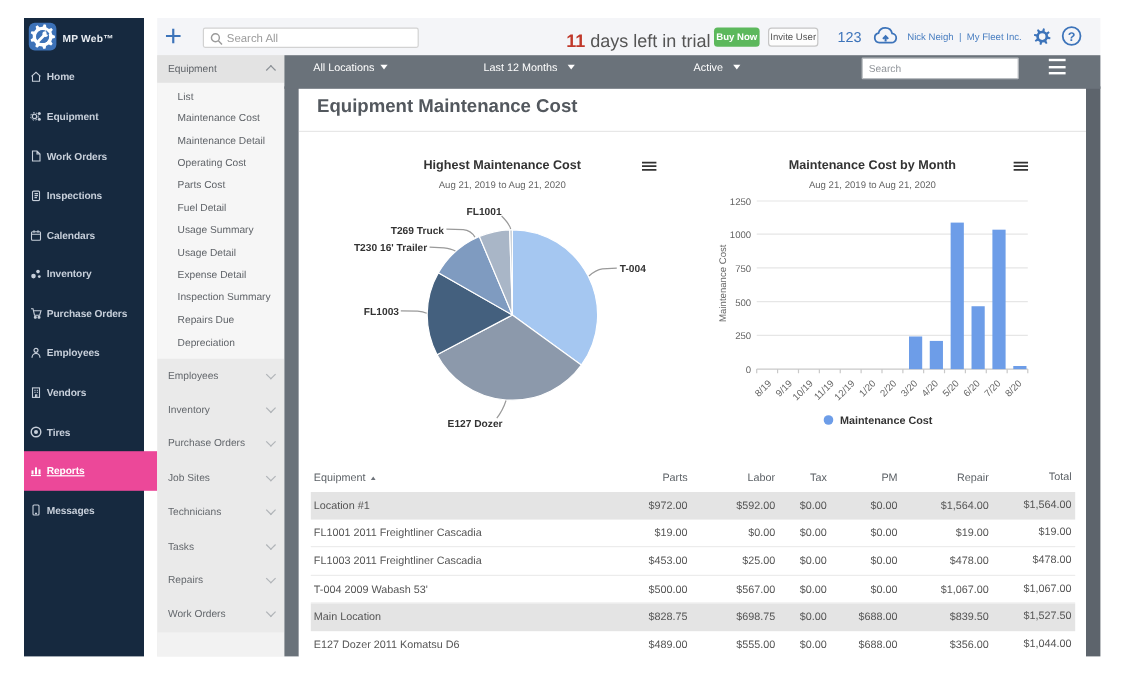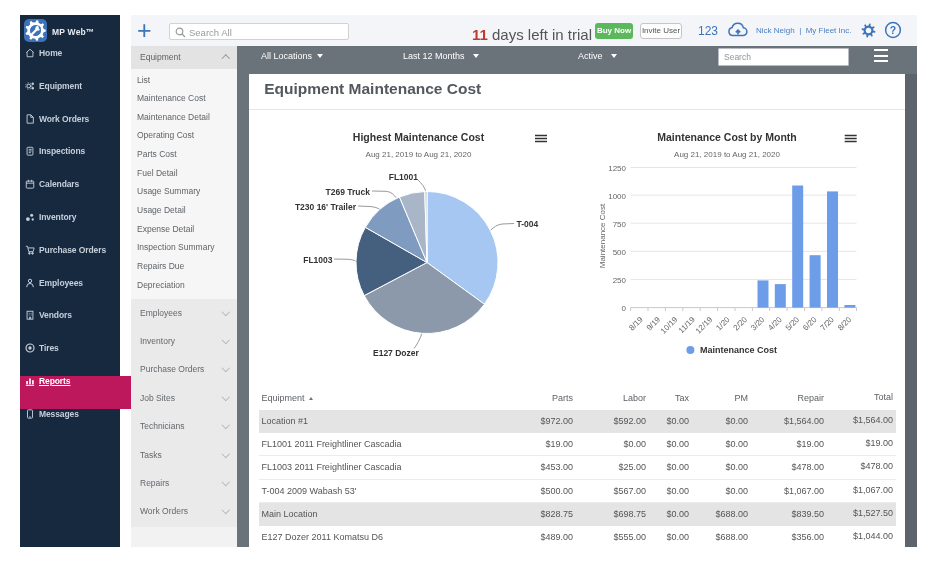--- a/index.html
+++ b/index.html
@@ -1,26 +1,26 @@
 <!DOCTYPE html>
 <html><head><meta charset="utf-8">
 <style>
 * { margin:0; padding:0; box-sizing:border-box; }
 html,body { width:938px; height:563px; background:#fff; font-family:"Liberation Sans",sans-serif; overflow:hidden; }
 #sidebar { position:absolute; left:20px; top:15px; width:100px; height:532px; background:#16293f; }
 #logo-sq { position:absolute; left:4px; top:4px; width:23px; height:23px; background:#3d72b8; border-radius:5px; }
 #logo-tx { position:absolute; left:32px; top:11.5px; color:#e8ecf1; font-size:8.5px; font-weight:bold; letter-spacing:.2px; }
 #nav { position:absolute; left:0; top:33px; width:111px; }
-.nav-it { height:32.8px; display:flex; align-items:flex-start; padding-left:5px; color:#c7cfda; font-size:8.5px; font-weight:bold; letter-spacing:-0.1px; }
+.nav-it { height:32.8px; display:flex; align-items:center; padding-left:5px; color:#c7cfda; font-size:8.5px; font-weight:bold; letter-spacing:-0.1px; }
 .nav-it svg { margin-right:4px; flex:none; width:10px; height:10px; }
-.nav-sel { background:#be185d; color:#fff;text-decoration:underline; }
+.nav-sel { background:#ec4899; color:#fff;text-decoration:underline; }
 #submenu { position:absolute; left:131px; top:46px; width:106px; height:501px; background:#eaeaea; font-size:8.5px; color:#5f6368; }
 #sm-head { position:absolute; left:0; top:0; width:106px; height:23px; background:#e3e3e3; line-height:23px; padding-left:9px; }
 #sm-list { position:absolute; left:0; top:23px; width:106px; height:230px; background:#f6f6f6; }
-.sm-it { position:absolute; left:6px; white-space:nowrap;text-align:right; }
+.sm-it { position:absolute; left:17px; white-space:nowrap;text-align:right; }
 .sm-h { position:absolute; left:9px; color:#63676c; white-space:nowrap; }
 .chev { position:absolute; width:5.5px; height:5.5px; border-right:1.3px solid #b0b4b8; border-bottom:1.3px solid #b0b4b8; }
 .chev-d { transform:rotate(45deg); }
 .chev-u { transform:rotate(-135deg); }
 #header { position:absolute; left:131px; top:15px; width:786px; height:31px; background:#f4f5f8; }
 #plus { position:absolute; left:6px; top:1px; color:#3d74ba; font-size:25px; font-weight:400; }
 #gsearch { position:absolute; left:38px; top:7.5px; width:180px; height:17.5px; background:#fff; border:1px solid #d2d2d2; border-radius:2px; }
 #gsearch span.ph { position:absolute; left:19px; top:3px; color:#9b9b9b; font-size:9.5px; }
 #trial { position:absolute; right:325px; top:11px; font-size:15px; color:#555; white-space:nowrap; }
 #trial b { color:#c0392b; font-weight:bold; }

